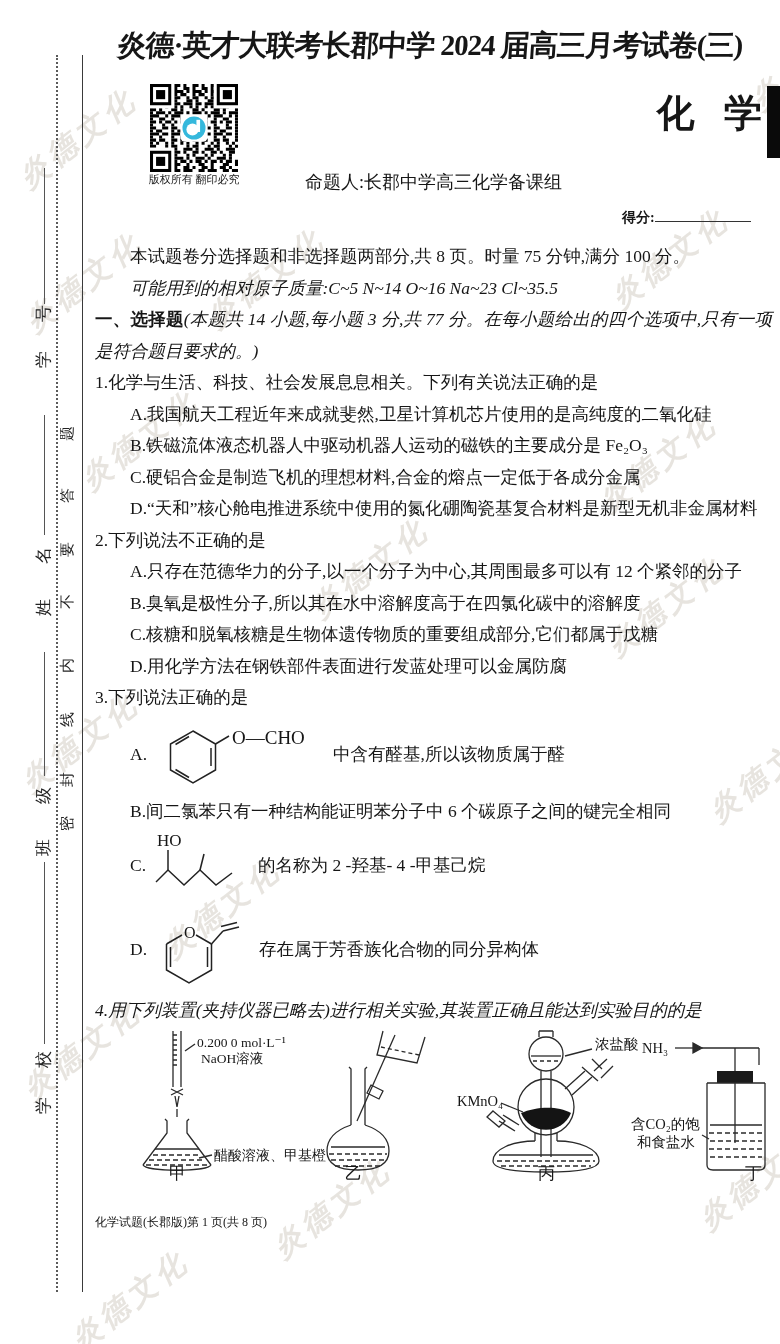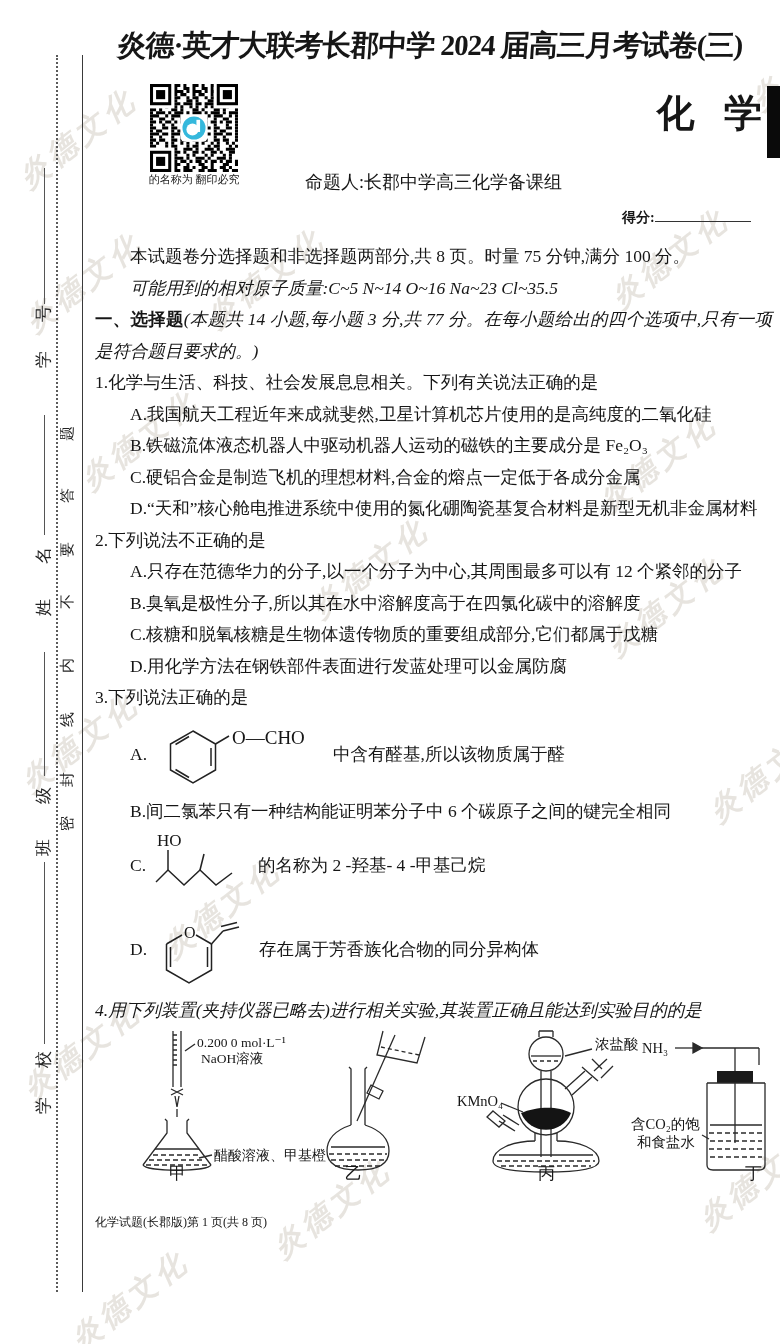--- a/index.html
+++ b/index.html
@@ -150,21 +150,21 @@
       </g>
 
       <g>
         <rect x="10" y="10" width="9" height="9" rx="1.5" fill="#fff"></rect>
         <circle cx="14.5" cy="14.5" r="3.8" fill="#35b8dc"></circle>
         <circle cx="14" cy="15" r="2" fill="#fff"></circle>
         <rect x="15.3" y="11.8" width="1.2" height="4" fill="#fff"></rect>
       </g>
     </svg>
   </div>
-  <div class="qr-caption">的名称为 翻印必究</div>
+  <div class="qr-caption">版权所有 翻印必究</div>
 
   <div class="subject">化 学</div>
   <div class="setter">命题人:长郡中学高三化学备课组</div>
 
   <div class="score">
     <span>得分:</span><span class="score-line"></span>
   </div>
 
   <div class="corner-bar"></div>
 

